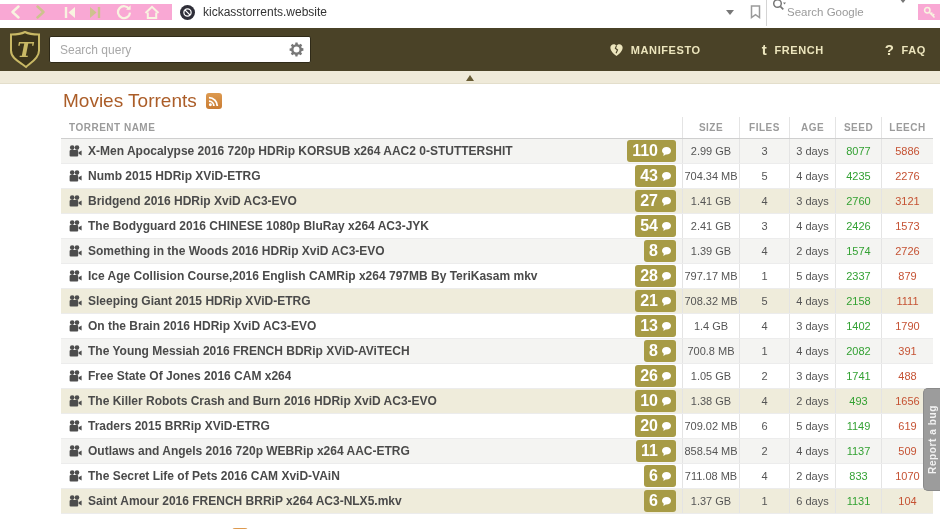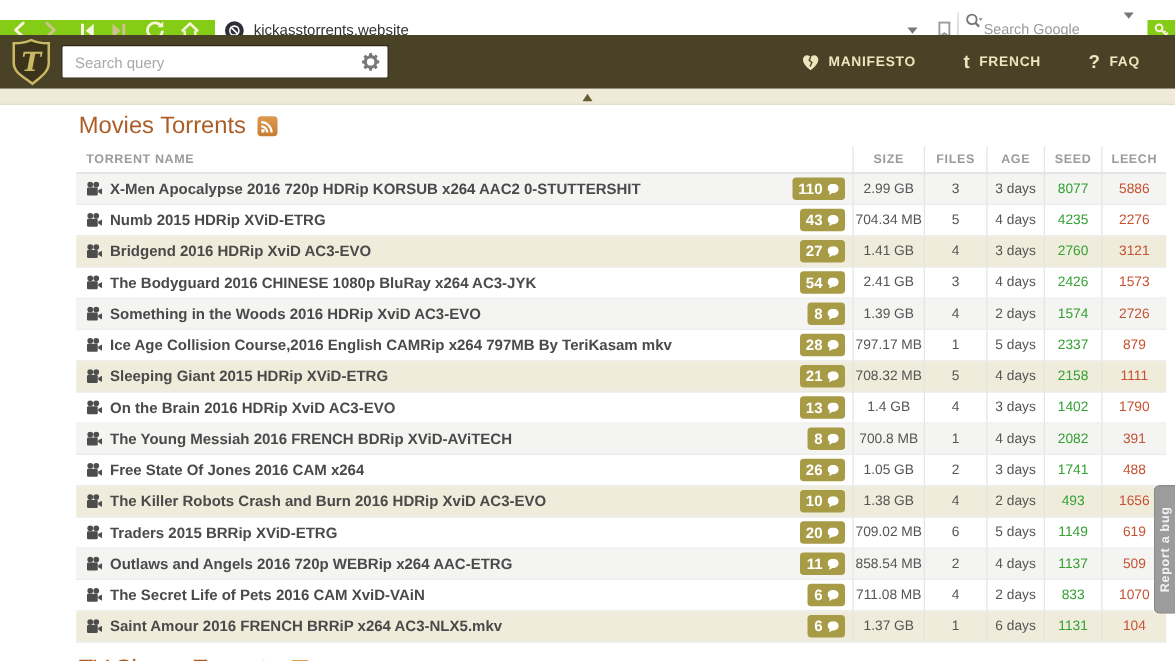--- a/index.html
+++ b/index.html
@@ -1,21 +1,21 @@
 <!DOCTYPE html>
 <html><head>
 <meta charset="utf-8">
 <style>
   * { margin:0; padding:0; box-sizing:border-box; }
   html,body { width:940px; height:529px; overflow:hidden; background:#fff;
     font-family:"Liberation Sans","DejaVu Sans",sans-serif; }
 
   
-  .browser-bar { position:absolute; top:16px; left:0; width:940px; height:16px;
-    background:#84cc16; display:flex; align-items:center; }
+  .browser-bar { position:absolute; top:4px; left:0; width:940px; height:16px;
+    background:#f9a8d4; display:flex; align-items:center; }
   .tb-btn { width:24px; height:28px; display:flex; align-items:center; justify-content:center; cursor:pointer; }
   .tb-btn svg { display:block; }
   .url-box { height:28px; background:#fff; display:flex; align-items:center; flex:1;
     margin-left:8px; padding:0 4px 0 8px; }
   .favicon { width:15px; height:15px; border-radius:50%; background:#2e2e38;
     display:flex; align-items:center; justify-content:center; margin-right:8px; flex:none; }
   .url-input { border:none; outline:none; flex:1; font-size:12px; color:#333;
     font-family:inherit; background:transparent; }
   .dd-arrow { width:0; height:0; border-left:4px solid transparent; border-right:4px solid transparent;
     border-top:5px solid #777; margin:0 6px; }
@@ -31,21 +31,21 @@
 
   
   .site-header { position:absolute; top:28px; left:0; width:940px; height:43px;
     background:#4a4227; display:flex; align-items:center; }
   .logo { width:34px; height:38px; margin:0 7px 0 8px; flex:none; cursor:pointer; }
   .site-search { position:relative; width:262px; height:27px; }
   .site-search input { width:100%; height:100%; border:1px solid #2f2a18; border-radius:2px;
     padding:0 12px 0 10px; font-size:12px; color:#444; font-family:inherit; outline:none; }
   .site-search input::placeholder { color:#a8a8a8; }
   .gear { position:absolute; right:6px; top:5px; cursor:pointer; }
-  .hnav { margin-left:auto; display:flex; align-items:center; gap:38px; padding-right:28px; }
+  .hnav { margin-left:auto; display:flex; align-items:center; gap:61px; padding-right:14px; }
   .hnav-item { display:flex; align-items:center; gap:7px; color:#ece5bd; font-size:11px;
     font-weight:bold; letter-spacing:.6px; cursor:pointer; }
   .hnav-glyph { font-size:15px; font-weight:bold; color:#ece5bd; line-height:1; }
 
   
   .notice-strip { position:absolute; top:71px; left:0; width:940px; height:13px;
     background:#efead9; border-bottom:1px solid #e3decb; }
   .up-arrow { position:absolute; left:466px; top:4px; width:0; height:0;
     border-left:4px solid transparent; border-right:4px solid transparent;
     border-bottom:6px solid #675b34; cursor:pointer; }
@@ -69,21 +69,21 @@
   .col-name { flex:1; display:flex; align-items:center; gap:6px; padding-left:8px; min-width:0; }
   .col-size,.col-files,.col-age,.col-seed,.col-leech { flex:none; text-align:center;
     border-left:1px solid #e4e4e4; align-self:stretch; display:flex;
     align-items:center; justify-content:center; }
   .col-size{width:57px;} .col-files{width:50px;} .col-age{width:46px;}
   .col-seed{width:46px;} .col-leech{width:52px;}
   .torrent-name { font-size:12px; font-weight:bold; color:#4a4a4a; white-space:nowrap;
     overflow:hidden; text-overflow:ellipsis; cursor:pointer; }
   .movie-icon { flex:none; }
   .comment-badge { margin-left:auto; margin-right:6px; flex:none; background:#a79b46;
-    border-radius:3px; color:#fff; font-size:12px; font-weight:bold; padding:2px 5px;
+    border-radius:3px; color:#fff; font-size:16px; font-weight:bold; padding:2px 5px;
     display:flex; align-items:center; gap:4px; cursor:pointer; }
   .seed-val { color:#33a133; }
   .leech-val { color:#c55233; }
 
   .next-section { margin-top:10px; }
 
   
   .report-bug { position:absolute; right:0; top:388px; width:17px; height:103px;
     background:#9c9c9c; border:1px solid #8a8a8a; border-right:none;
     border-radius:5px 0 0 5px; display:flex; align-items:center; justify-content:center;

